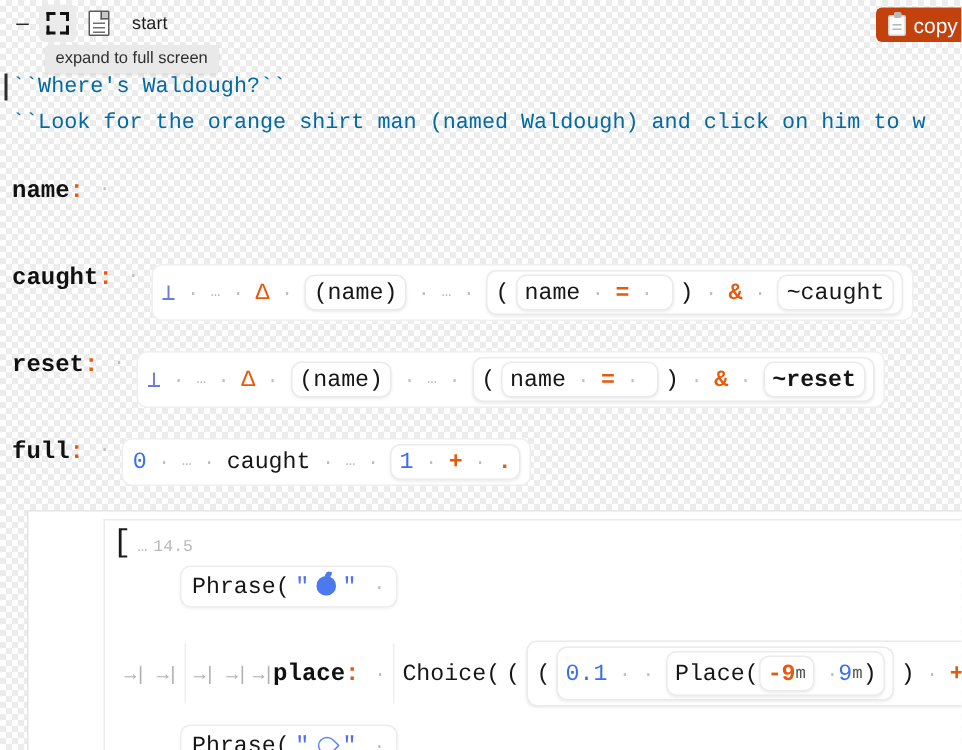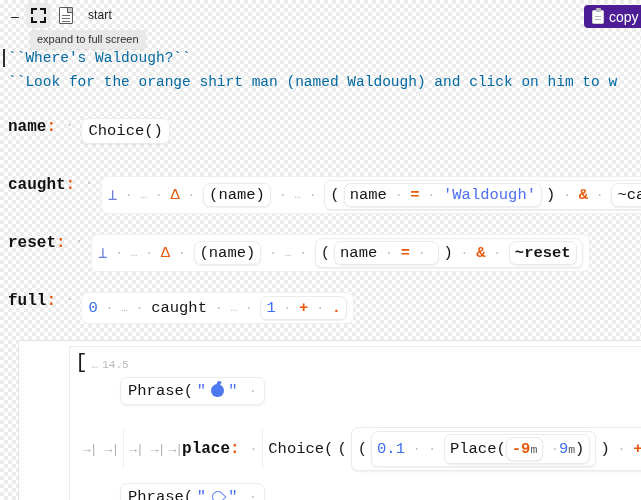--- a/index.html
+++ b/index.html
@@ -107,21 +107,21 @@
     font-size: 12px;
     color: #1c1c1c;
     margin-left: 8px;
     letter-spacing: 0.1px;
   }
 
   #copy-button {
     position: absolute;
     right: 0; top: 5px;
     height: 23px;
-    background: #4c1d95;
+    background: #c2410c;
     border-radius: 4px 0 0 4px;
     display: flex;
     align-items: center;
     gap: 5px;
     padding: 0 6px 0 8px;
     cursor: pointer;
     overflow: hidden;
     max-width: 57px;
   }
   #copy-button .clip-icon {
@@ -389,23 +389,20 @@
 
 <div id="code">
 
   <div class="comment-line first">``Where's Waldough?``</div>
   <div class="comment-line">``Look for the orange shirt man (named Waldough) and click on him to w</div>
 
   <div class="binding-row">
     <span class="bind-name">name</span>
     <span class="bind-colon">:</span>
     <span class="tok dot">&nbsp;·&nbsp;</span>
-    <span class="box">
-      <span class="tok">Choice()</span>
-    </span>
   </div>
 
   <div class="binding-row">
     <span class="bind-name">caught</span>
     <span class="bind-colon">:</span>
     <span class="tok dot">&nbsp;·&nbsp;</span>
     <span class="box flat">
       <span class="tok bot">⊥</span>
       <span class="tok dot">&nbsp;·&nbsp;</span>
       <span class="tok dim">…</span>
@@ -419,21 +416,20 @@
       <span class="tok dim">…</span>
       <span class="tok dot">&nbsp;·&nbsp;</span>
       <span class="box tight">
         <span class="tok">(</span>
         <span class="sp"></span>
         <span class="box tight">
           <span class="tok">name</span>
           <span class="tok dot">&nbsp;·&nbsp;</span>
           <span class="tok op">=</span>
           <span class="tok dot">&nbsp;·&nbsp;</span>
-          <span class="tok str">'Waldough'</span>
         </span>
         <span class="sp"></span>
         <span class="tok">)</span>
         <span class="tok dot">&nbsp;·&nbsp;</span>
         <span class="tok op">&amp;</span>
         <span class="tok dot">&nbsp;·&nbsp;</span>
         <span class="box tight">
           <span class="tok">~caught</span>
         </span>
       </span>

